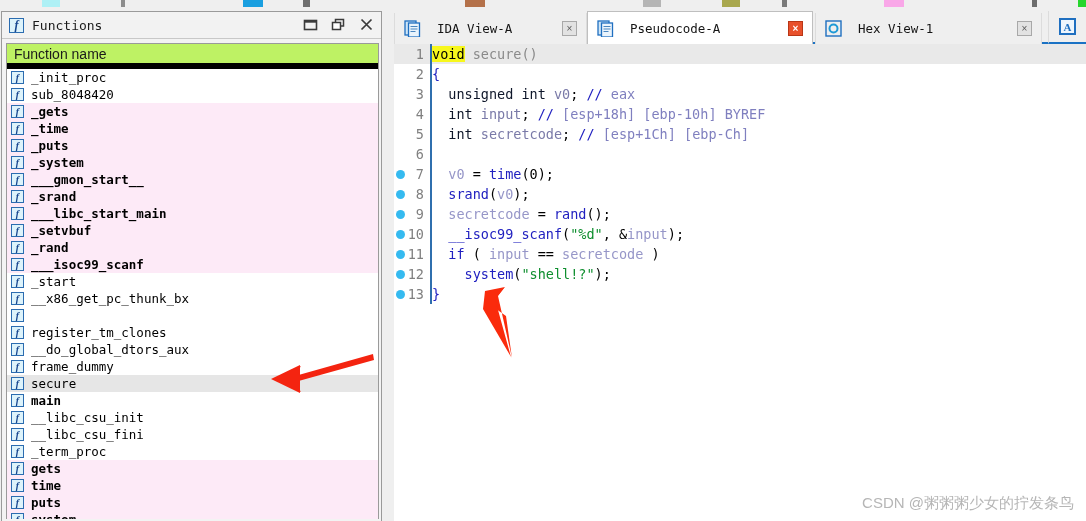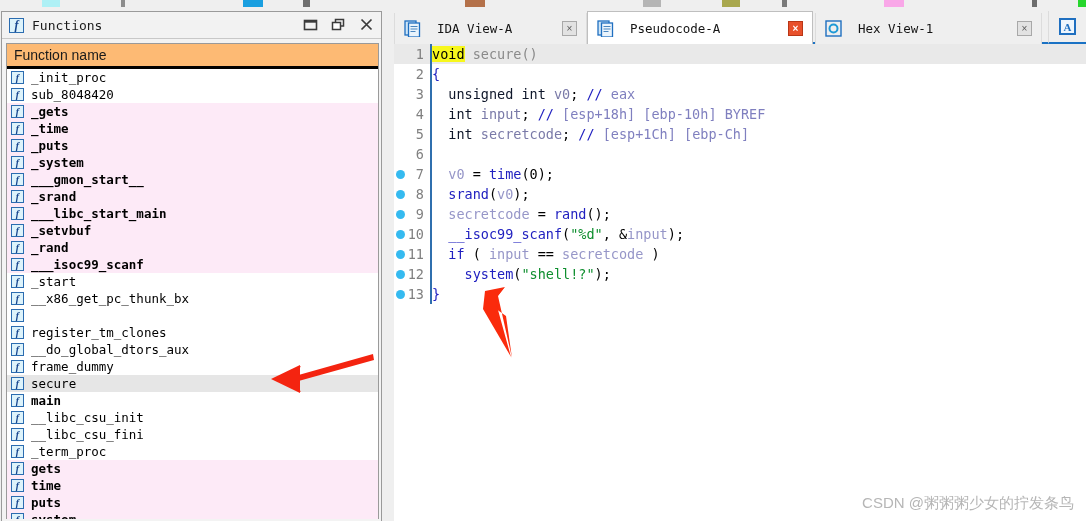--- a/index.html
+++ b/index.html
@@ -43,21 +43,21 @@
   .titlebar-btns { position: absolute; right: 6px; top: 4px; display: flex; gap: 11px; }
   .tb-btn { width: 17px; height: 17px; position: relative; cursor: default; }
   .tb-btn svg { display: block; }
 
   .func-listwrap {
     position: absolute; left: 4px; top: 31px; width: 373px; height: 476px;
     background: #ffffff; border: 1px solid #9a9a9a; border-bottom: none;
     overflow: hidden;
   }
   .col-header {
-    height: 25px; background: #fdba74; border-bottom: 3px solid #000000;
+    height: 25px; background: #bef264; border-bottom: 6px solid #000000;
     display: flex; align-items: center; padding-left: 7px;
     font-size: 14px; color: #1b1b1b;
   }
   .func-rows { position: relative; }
   .frow {
     height: 17px; display: flex; align-items: center;
     font-family: "DejaVu Sans Mono", monospace; font-size: 12.5px;
     color: #000; white-space: nowrap;
   }
   .frow.import { background: #fdeaf7; font-weight: bold; }

